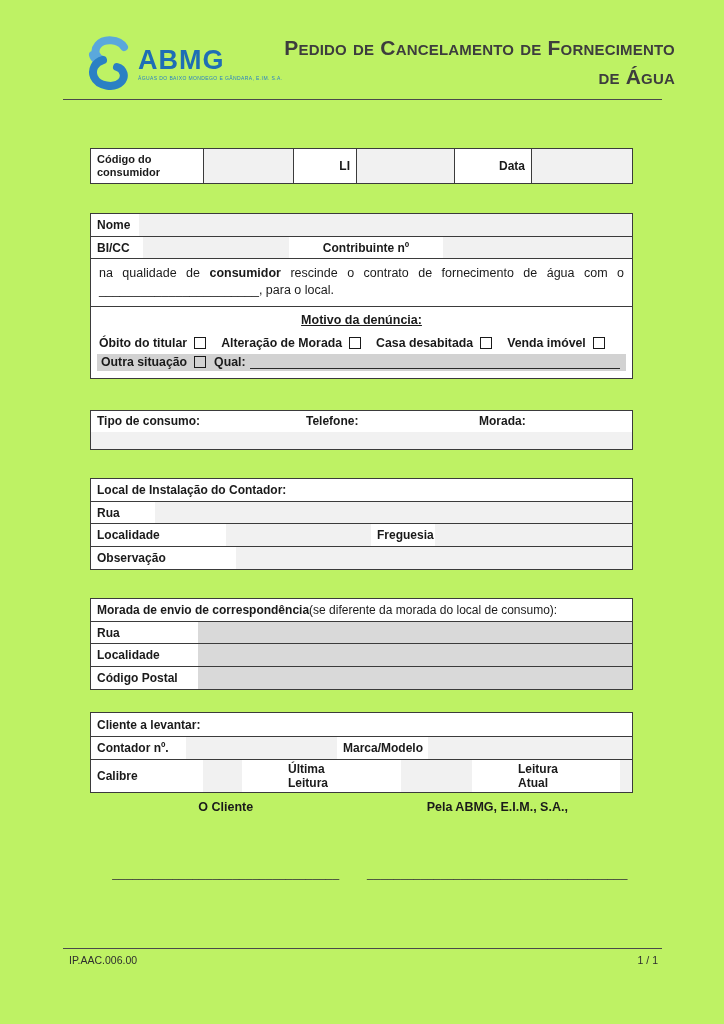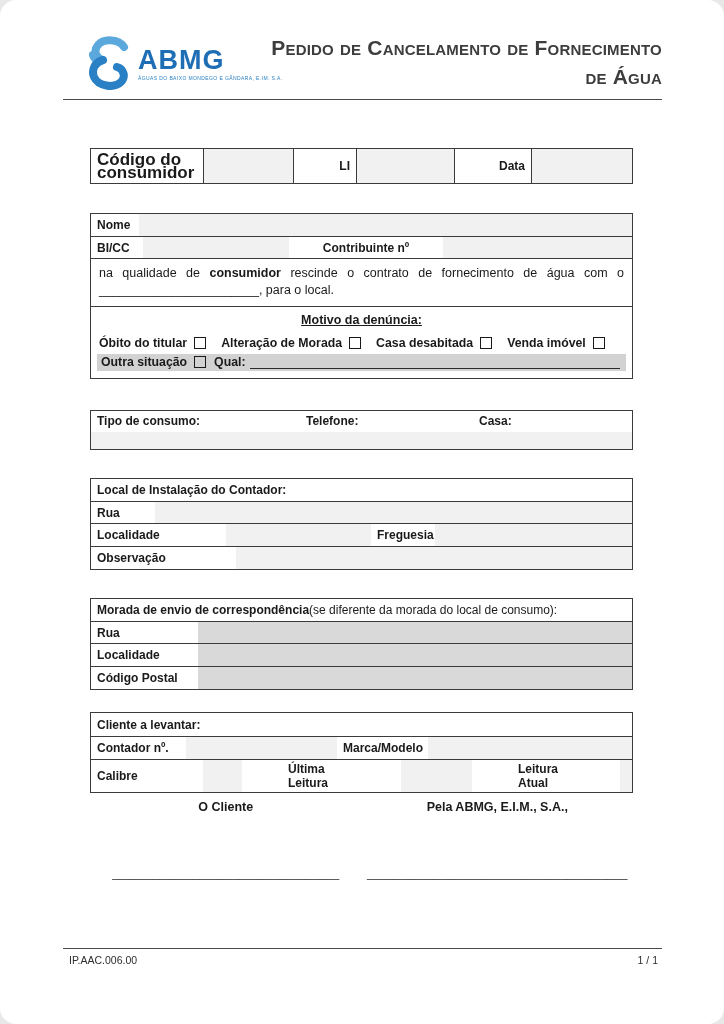--- a/index.html
+++ b/index.html
@@ -1,25 +1,25 @@
 <!DOCTYPE html>
 <html><head>
 <meta charset="utf-8">
 <style>
   * { margin:0; padding:0; box-sizing:border-box; }
   html,body { background:#e8e8e8; }
   body { font-family:"Liberation Sans", sans-serif; color:#1a1a1a; }
-  .page { position:relative; width:724px; height:1024px; background:#ffffff; overflow:hidden; margin:0 auto;border-radius:16px; }
+  .page { position:relative; width:724px; height:1024px; background:#bef264; overflow:hidden; margin:0 auto; }
 
   
   .logo { position:absolute; top:36px; left:88px; display:flex; align-items:flex-start; }
   .logo-texts { display:flex; flex-direction:column; margin-left:4px; margin-top:10px; }
   .logo-word { font-size:27px; font-weight:bold; color:#1e6eb5; letter-spacing:1px; line-height:28px; }
   .logo-tag { font-size:5px; color:#2a80c4; letter-spacing:0.4px; margin-top:1px; white-space:nowrap; }
-  .title { position:absolute; top:33px; right:62px; text-align:right; font-variant:small-caps;
+  .title { position:absolute; top:33px; right:49px; text-align:right; font-variant:small-caps;
            font-size:21px; font-weight:600; color:#3d3d3d; line-height:29px; letter-spacing:0.2px; }
   .head-rule { position:absolute; top:99px; left:63px; width:599px; border-top:1.5px solid #4a4a4a; }
 
   
   .t { position:absolute; left:90px; width:543px; border:1.5px solid #3b3b3b; font-size:12px; background:#fff; }
   .row { display:flex; align-items:stretch; }
   .row + .row, .hsep { border-top:1px solid #3b3b3b; }
   .c { padding:2px 6px; display:flex; align-items:center; }
   .b { font-weight:bold; }
   .g { background:#f1f1f1; }
@@ -78,21 +78,21 @@
     </span>
   </div>
   <div class="title">
     <div>Pedido de Cancelamento de Fornecimento</div>
     <div>de Água</div>
   </div>
   <div class="head-rule"></div>
 
   <div class="t t1" style="top:148px;">
     <div class="row" style="min-height:34px;">
-      <div class="c b" style="width:112px; font-size:17px; line-height:13px;">Código do consumidor</div>
+      <div class="c b" style="width:112px; font-size:11px; line-height:13px;">Código do consumidor</div>
       <div class="c g" style="width:90px;"></div>
       <div class="c b right" style="width:63px;">LI</div>
       <div class="c g" style="width:98px;"></div>
       <div class="c b right" style="width:77px;">Data</div>
       <div class="c g grow"></div>
     </div>
   </div>
 
   <div class="t" style="top:213px;">
     <div class="row" style="min-height:22px;">
@@ -124,21 +124,21 @@
         <span>Qual:</span>
         <span class="qual-line"></span>
       </div>
     </div>
   </div>
 
   <div class="t" style="top:410px;">
     <div class="contact-labels">
       <span style="left:6px;">Tipo de consumo:</span>
       <span style="left:215px;">Telefone:</span>
-      <span style="left:388px;">Casa:</span>
+      <span style="left:388px;">Morada:</span>
     </div>
     <div class="gray-strip g"></div>
   </div>
 
   <div class="t" style="top:478px;">
     <div class="row" style="min-height:22px;">
       <div class="c b grow">Local de Instalação do Contador:</div>
     </div>
     <div class="row" style="min-height:22px;">
       <div class="c b" style="width:64px;">Rua</div>

